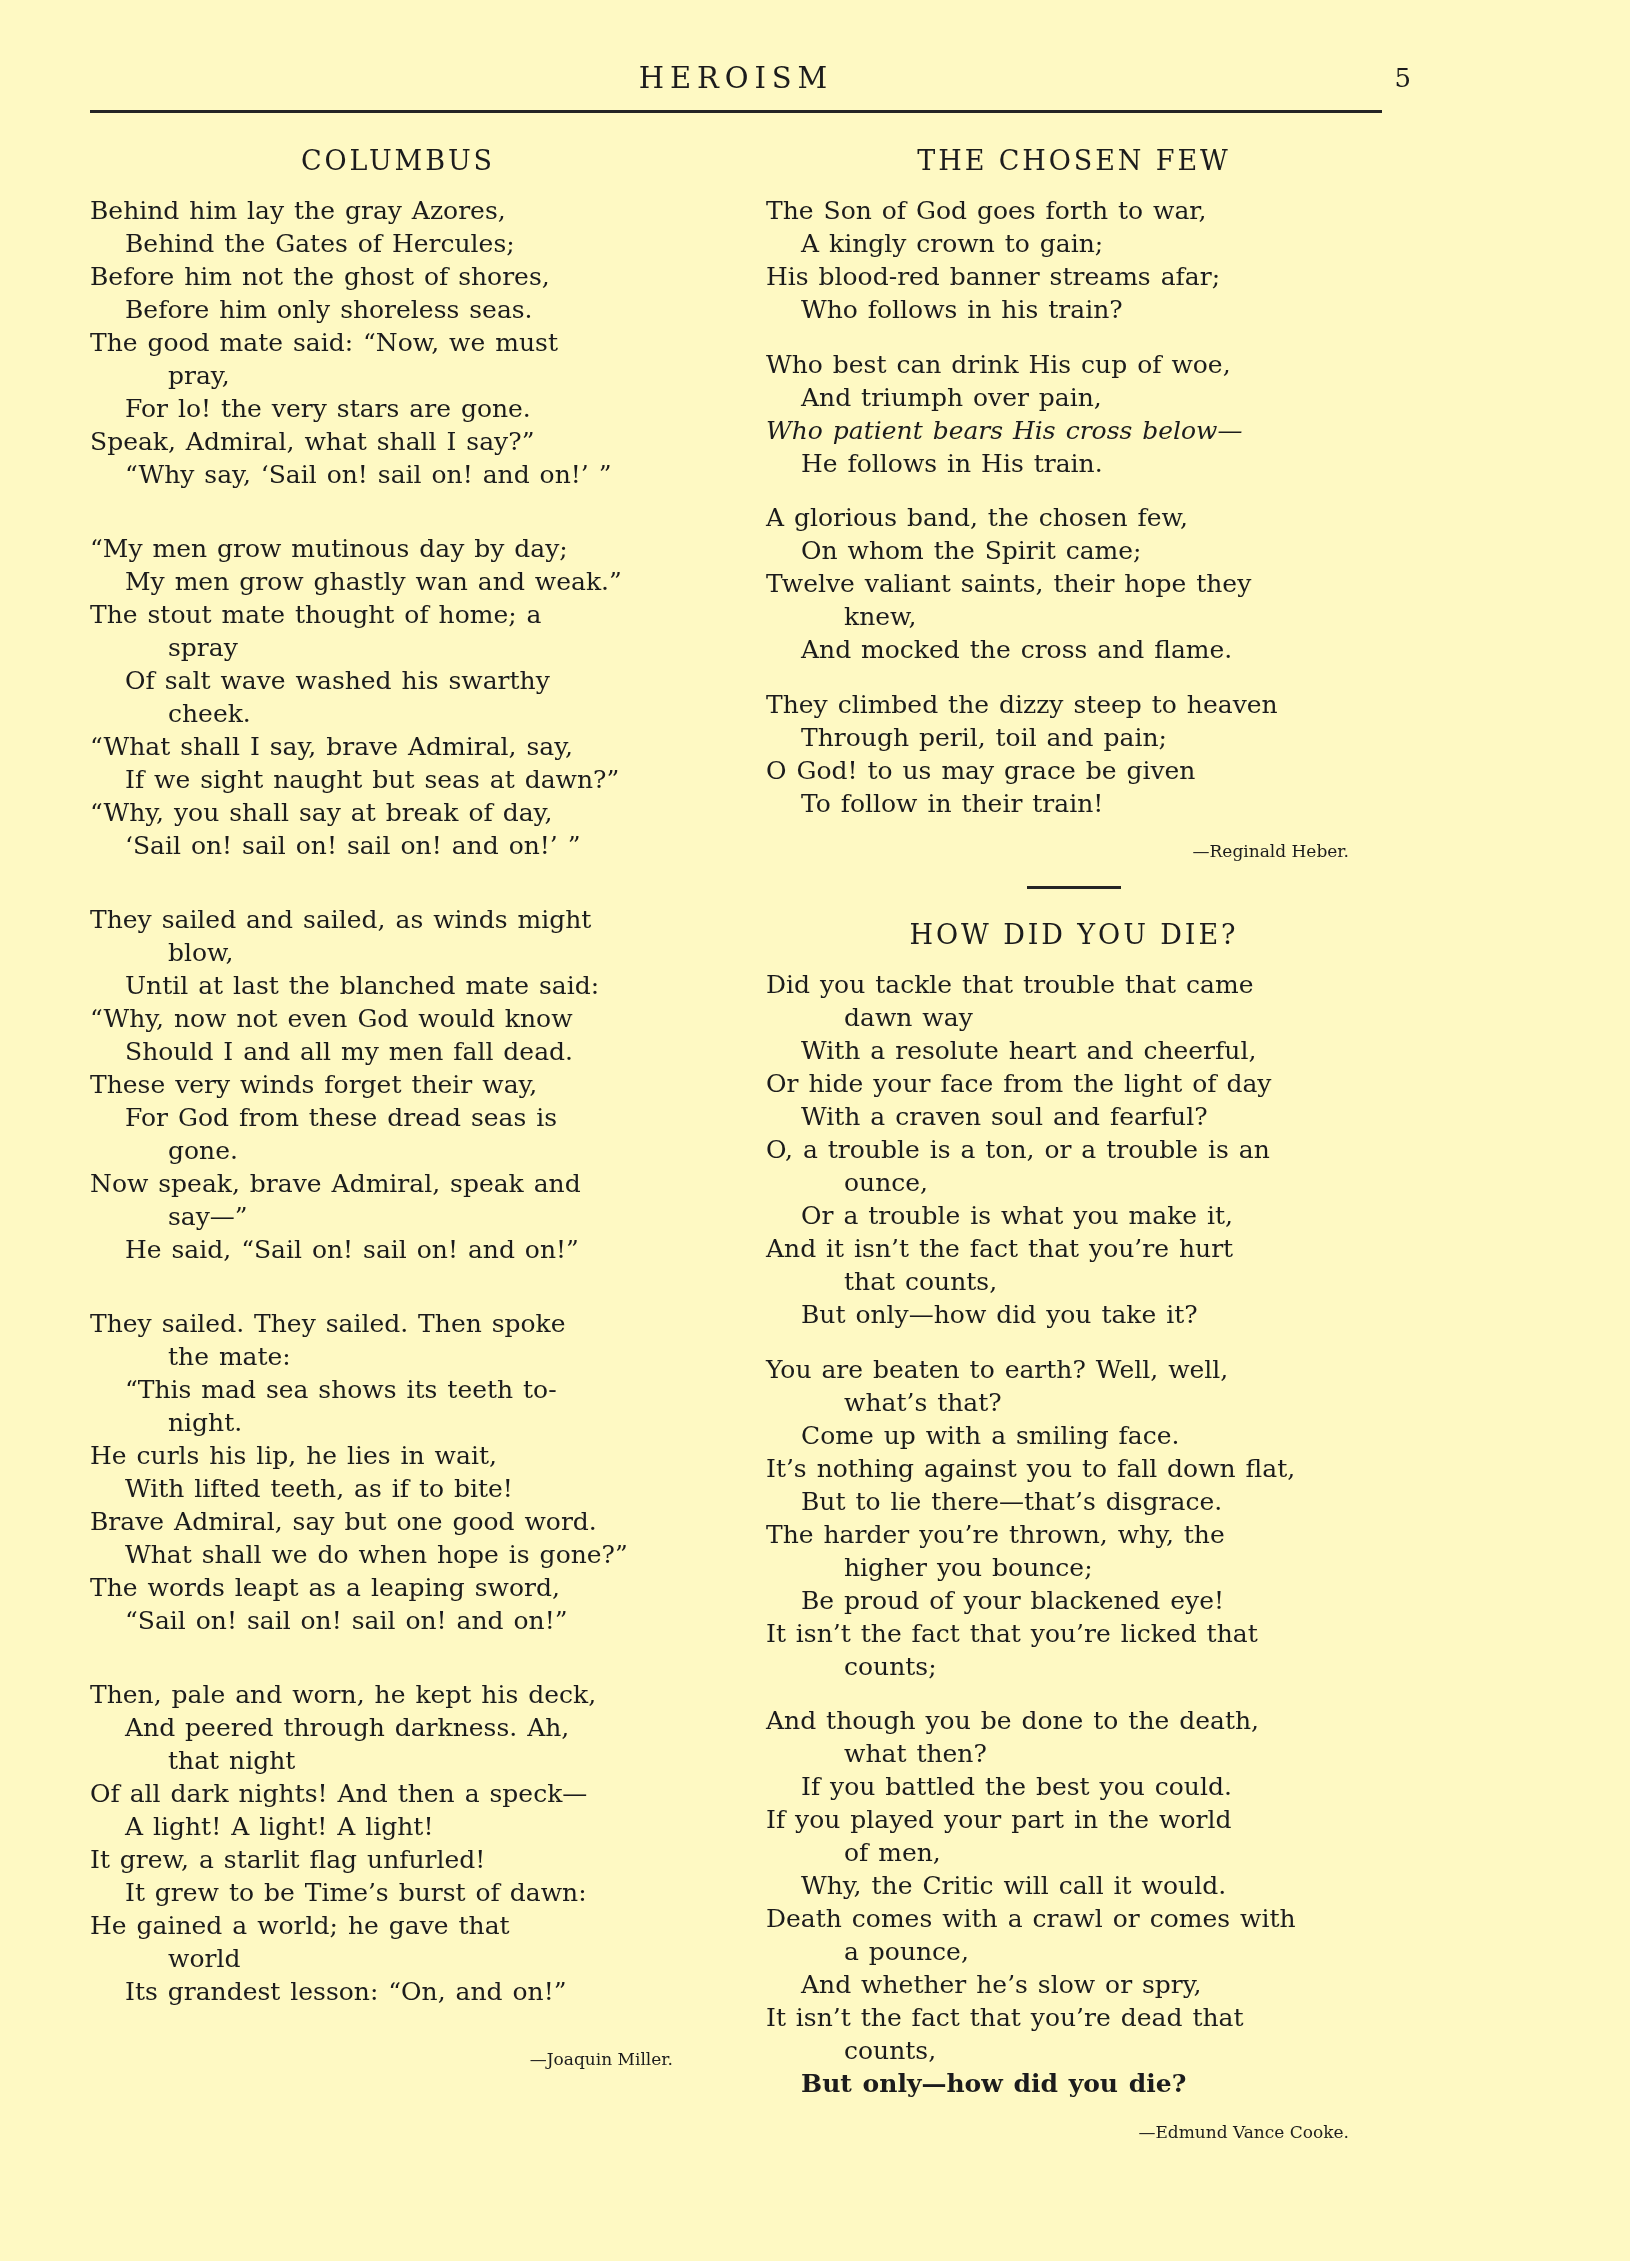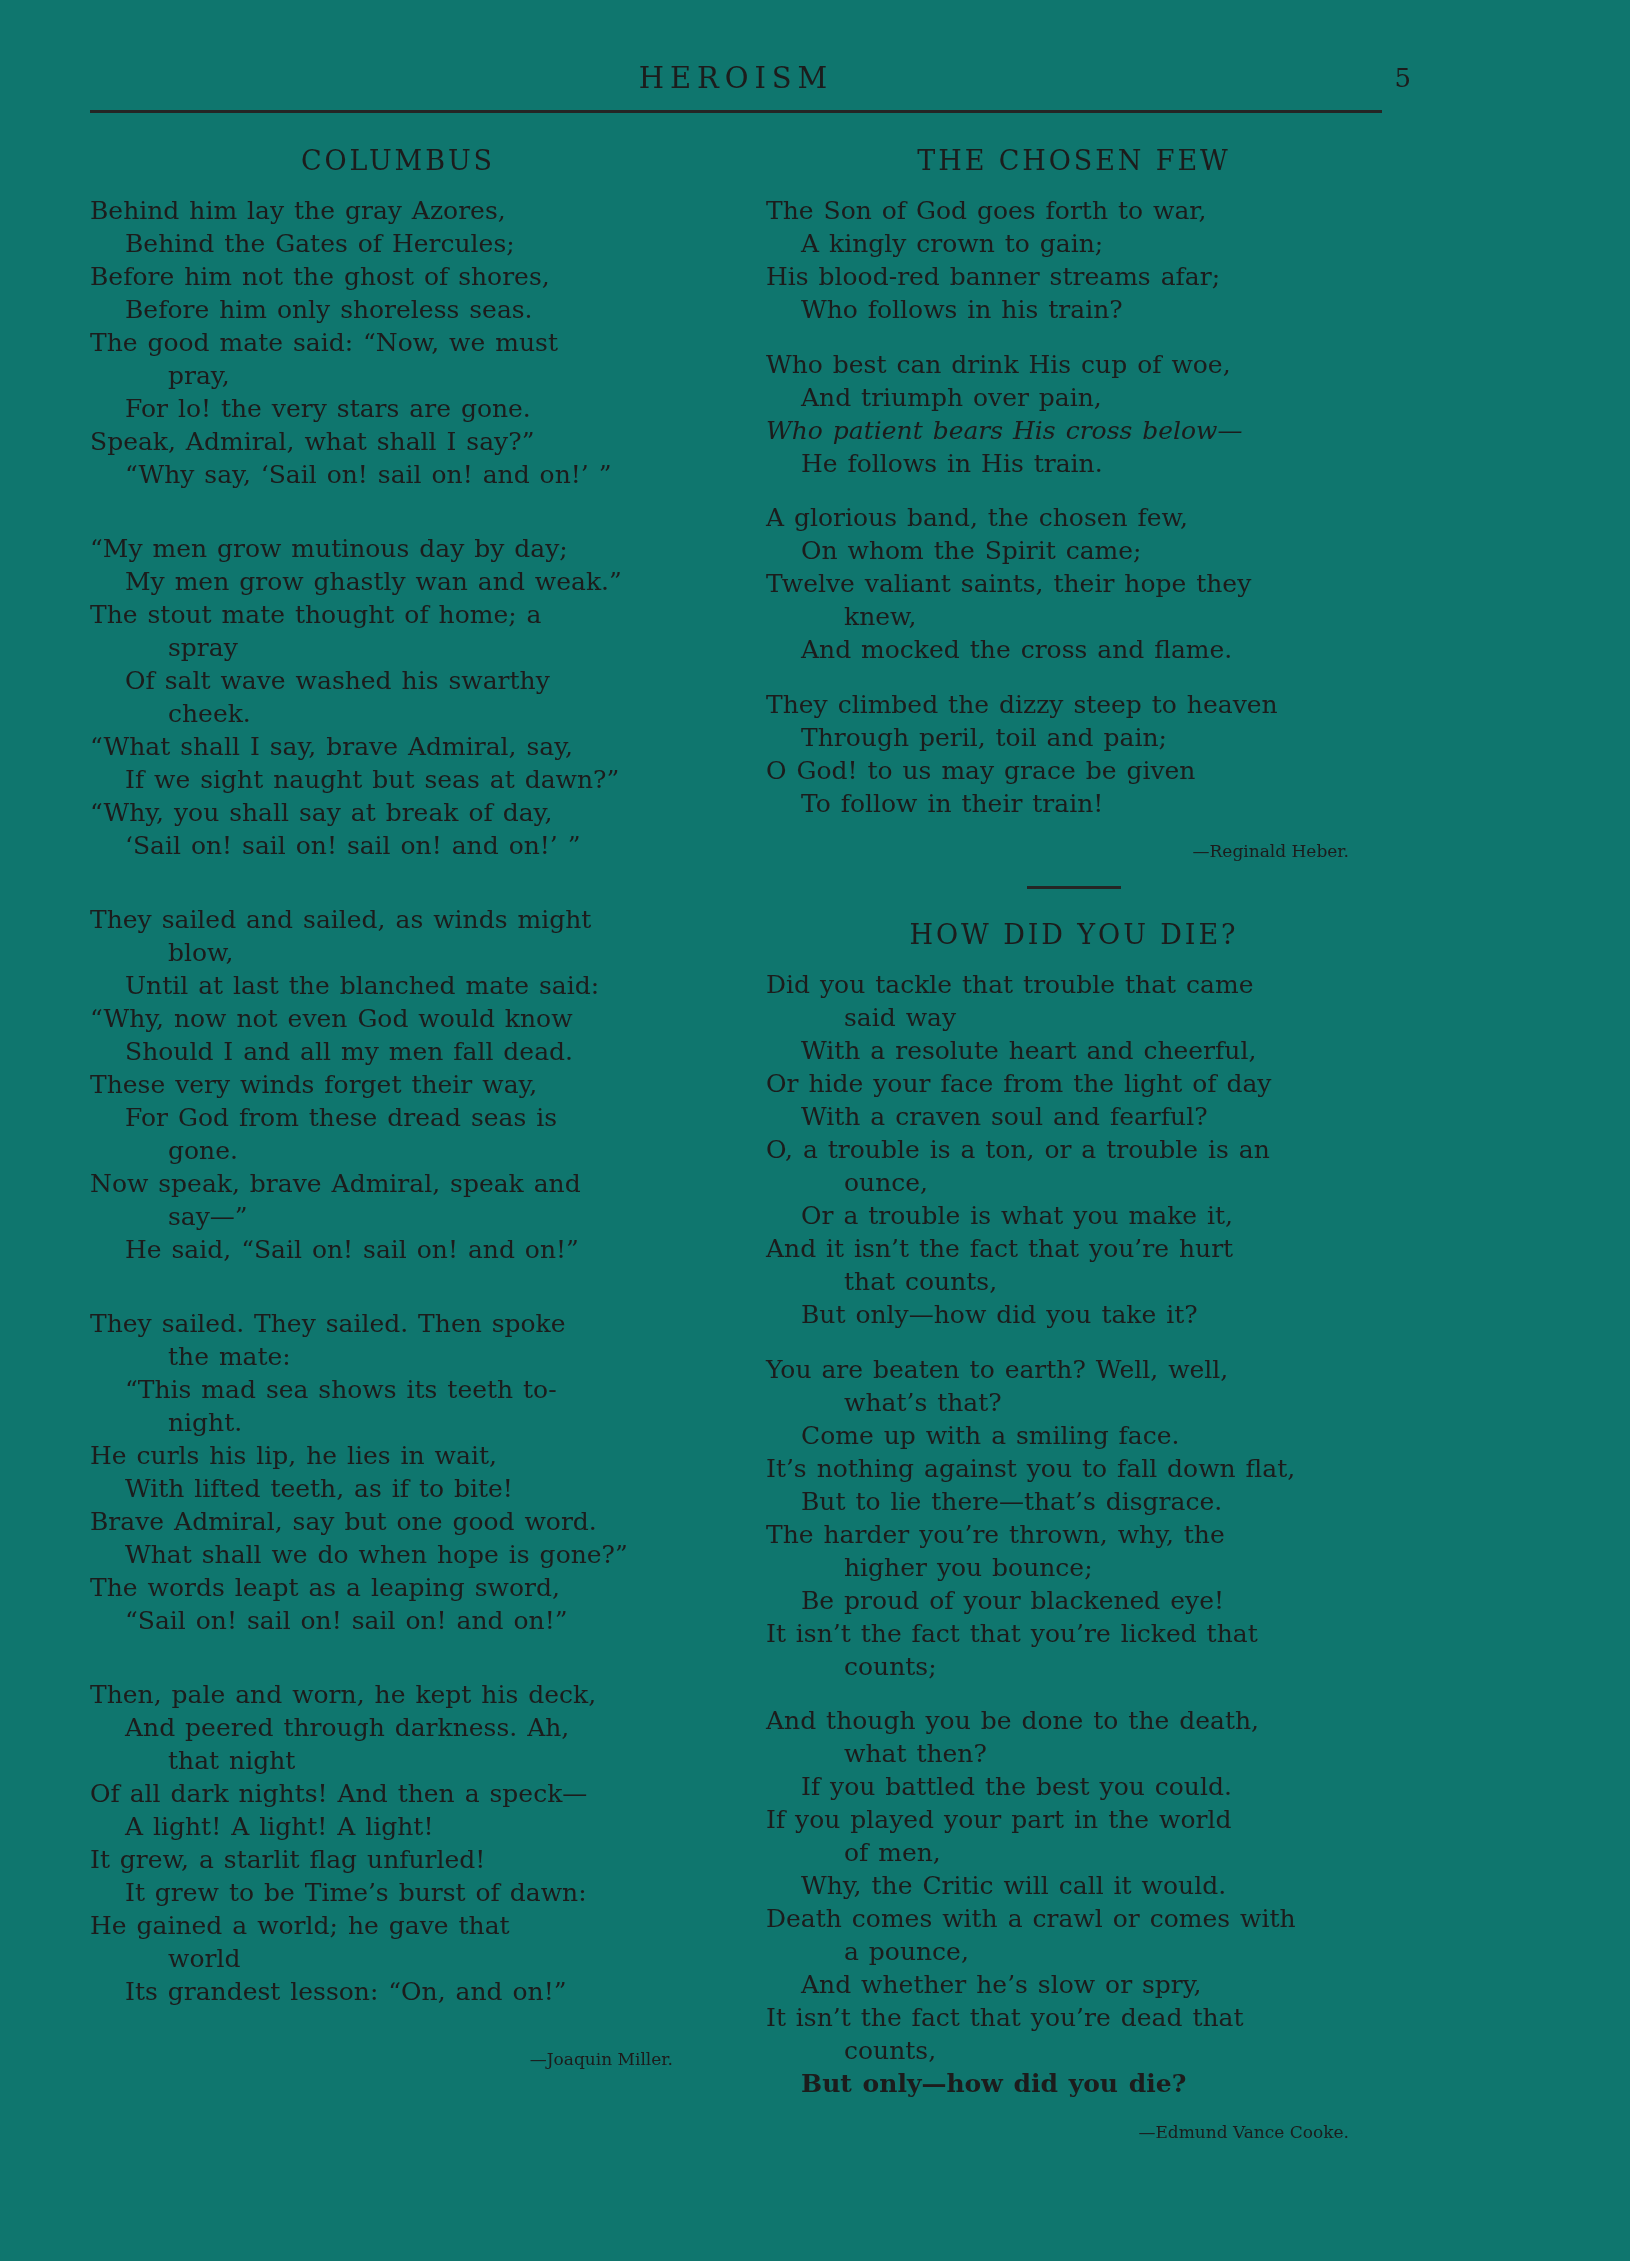--- a/index.html
+++ b/index.html
@@ -5,21 +5,21 @@
   html, body {
     margin: 0;
     padding: 0;
     background: #e9e9e7;
   }
   .page {
     position: relative;
     width: 1631px;
     height: 2262px;
     margin: 0 auto;
-    background: #0f766e;
+    background: #fef9c3;
     box-sizing: border-box;
     padding: 57px 249px 39px 90px;
     font-family: "DejaVu Serif", "Liberation Serif", serif;
     color: #1c1c1c;
     overflow: hidden;
   }
   .page-header {
     position: relative;
     height: 43px;
   }
@@ -199,21 +199,21 @@
             <div class="poem-line indent-0">O God! to us may grace be given</div>
             <div class="poem-line indent-1">To follow in their train!</div>
           </div>
           <div class="attribution">—Reginald Heber.</div>
         </section>
         <div class="section-divider"></div>
         <section class="poem">
           <h2 class="poem-title">HOW DID YOU DIE?</h2>
           <div class="stanza">
             <div class="poem-line indent-0">Did you tackle that trouble that came</div>
-            <div class="poem-line indent-2">said way</div>
+            <div class="poem-line indent-2">dawn way</div>
             <div class="poem-line indent-1">With a resolute heart and cheerful,</div>
             <div class="poem-line indent-0">Or hide your face from the light of day</div>
             <div class="poem-line indent-1">With a craven soul and fearful?</div>
             <div class="poem-line indent-0">O, a trouble is a ton, or a trouble is an</div>
             <div class="poem-line indent-2">ounce,</div>
             <div class="poem-line indent-1">Or a trouble is what you make it,</div>
             <div class="poem-line indent-0">And it isn’t the fact that you’re hurt</div>
             <div class="poem-line indent-2">that counts,</div>
             <div class="poem-line indent-1">But only—how did you take it?</div>
           </div>

